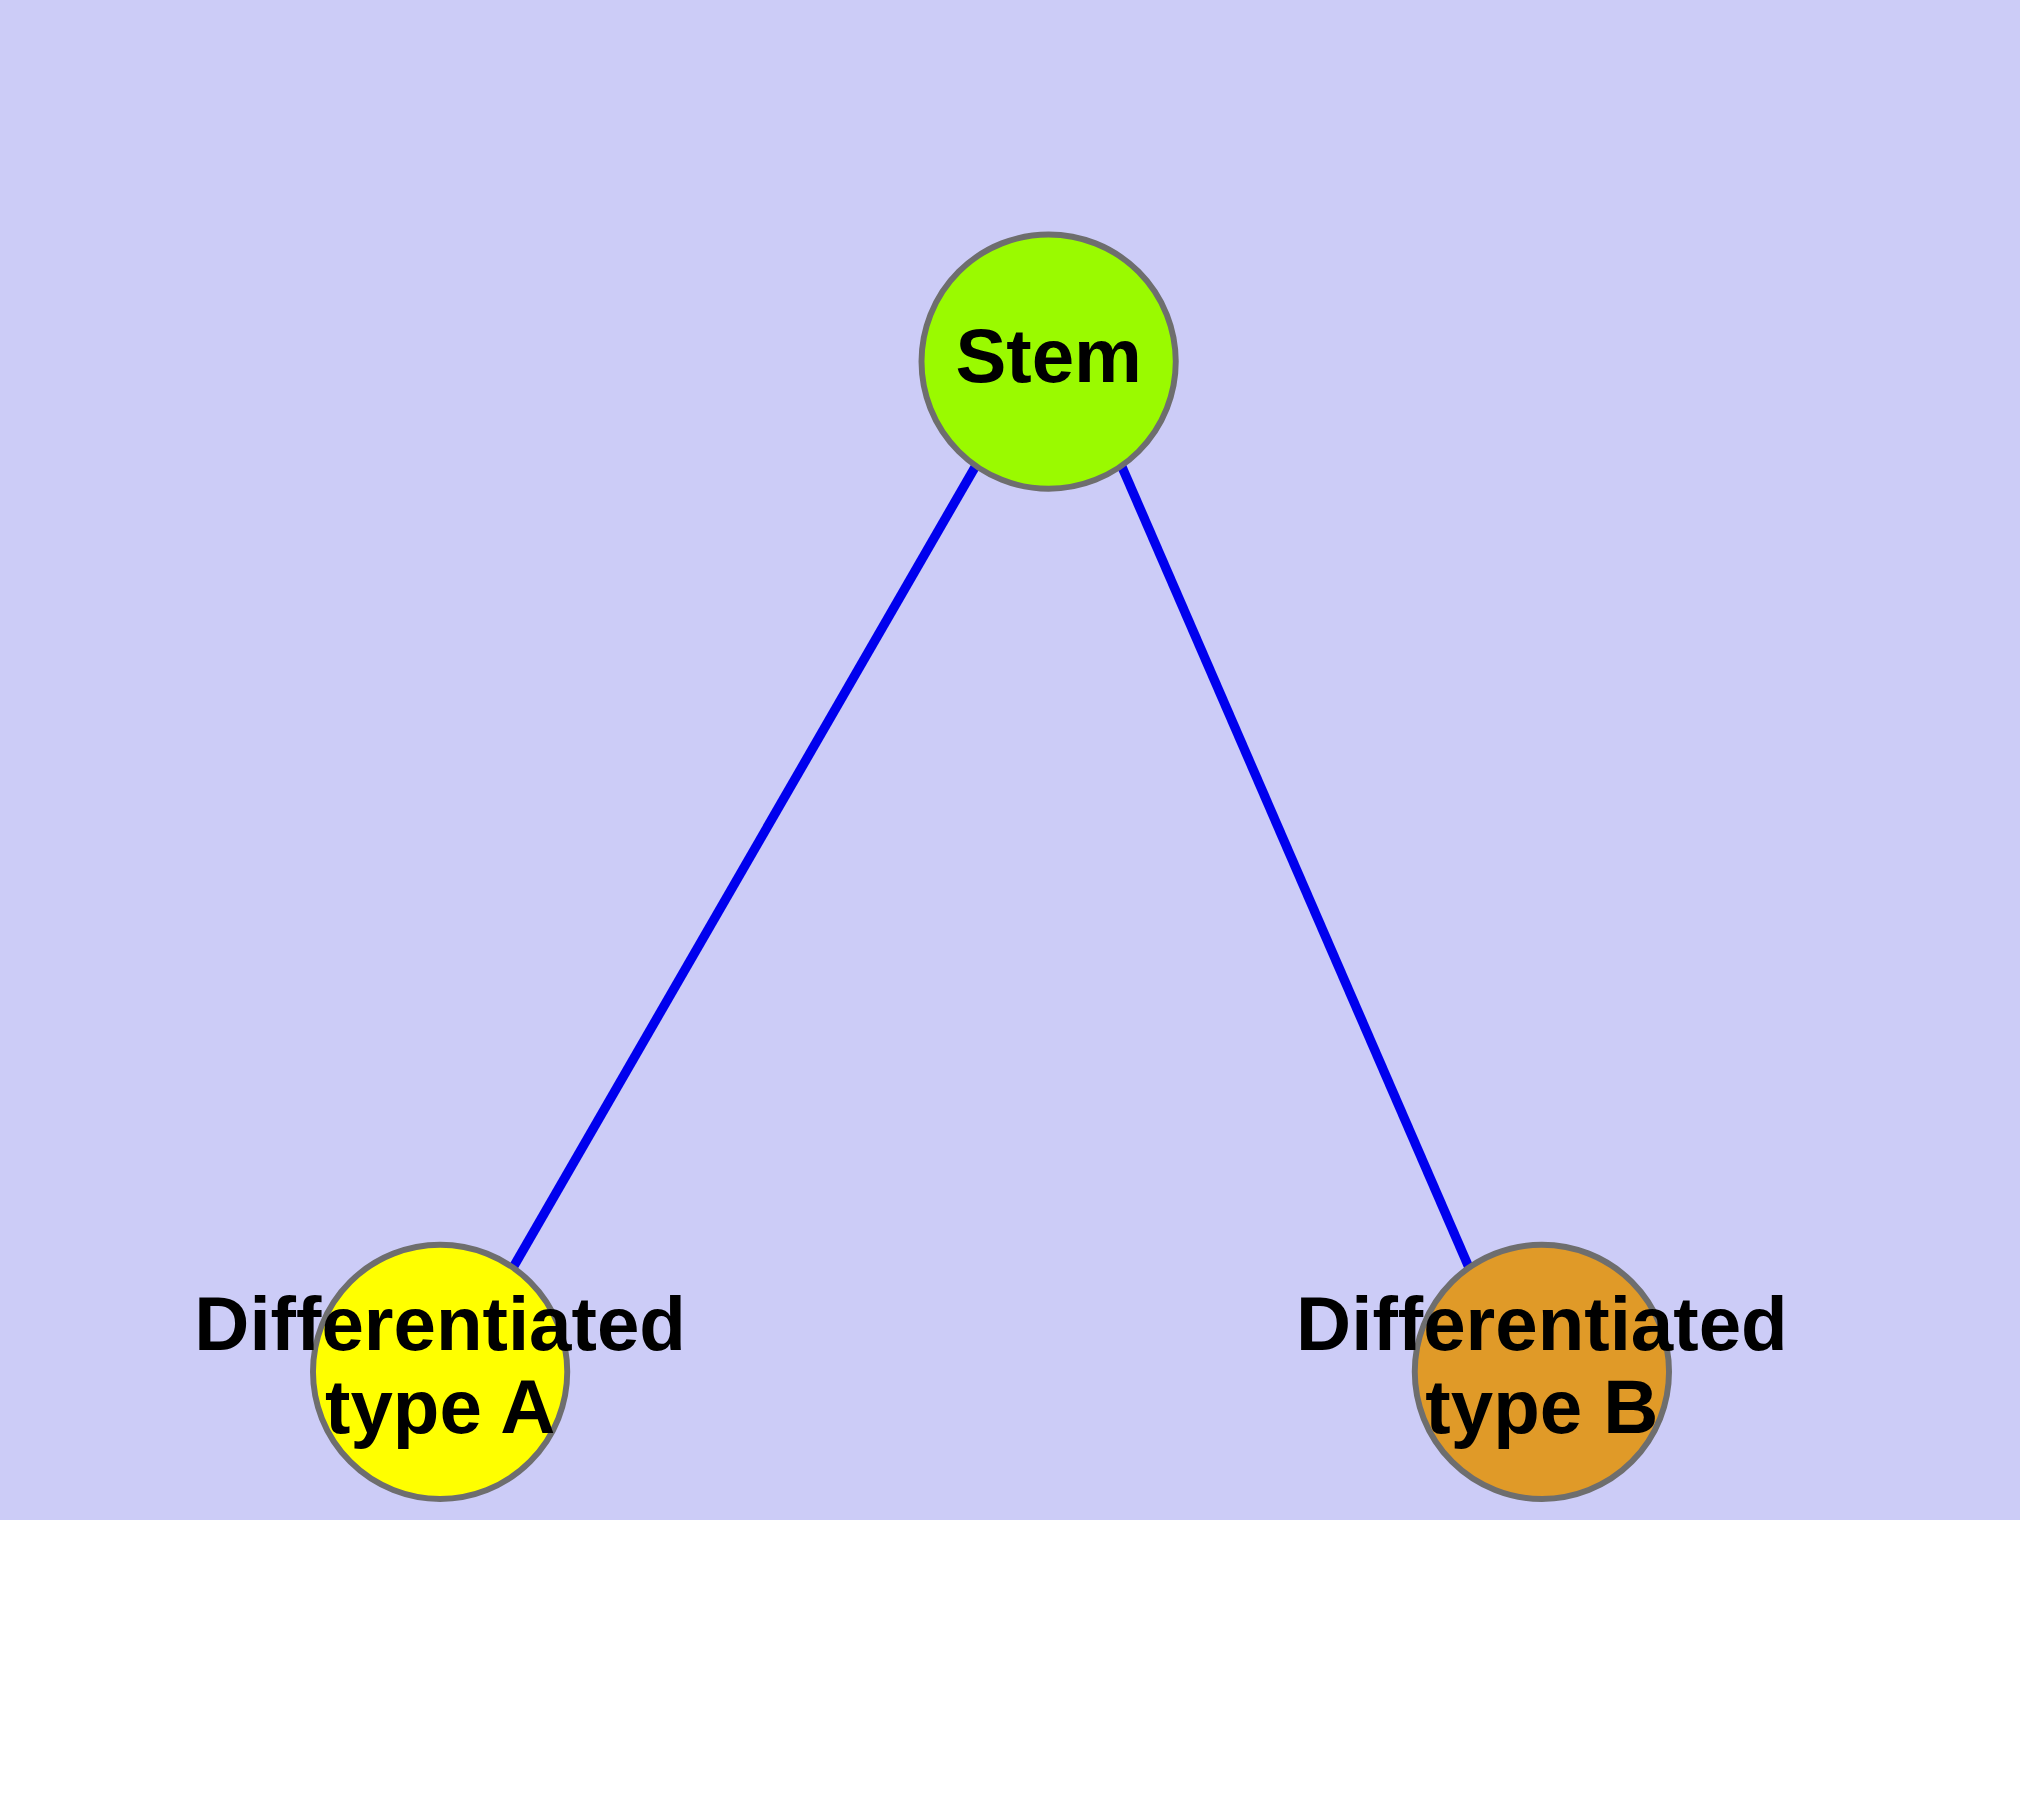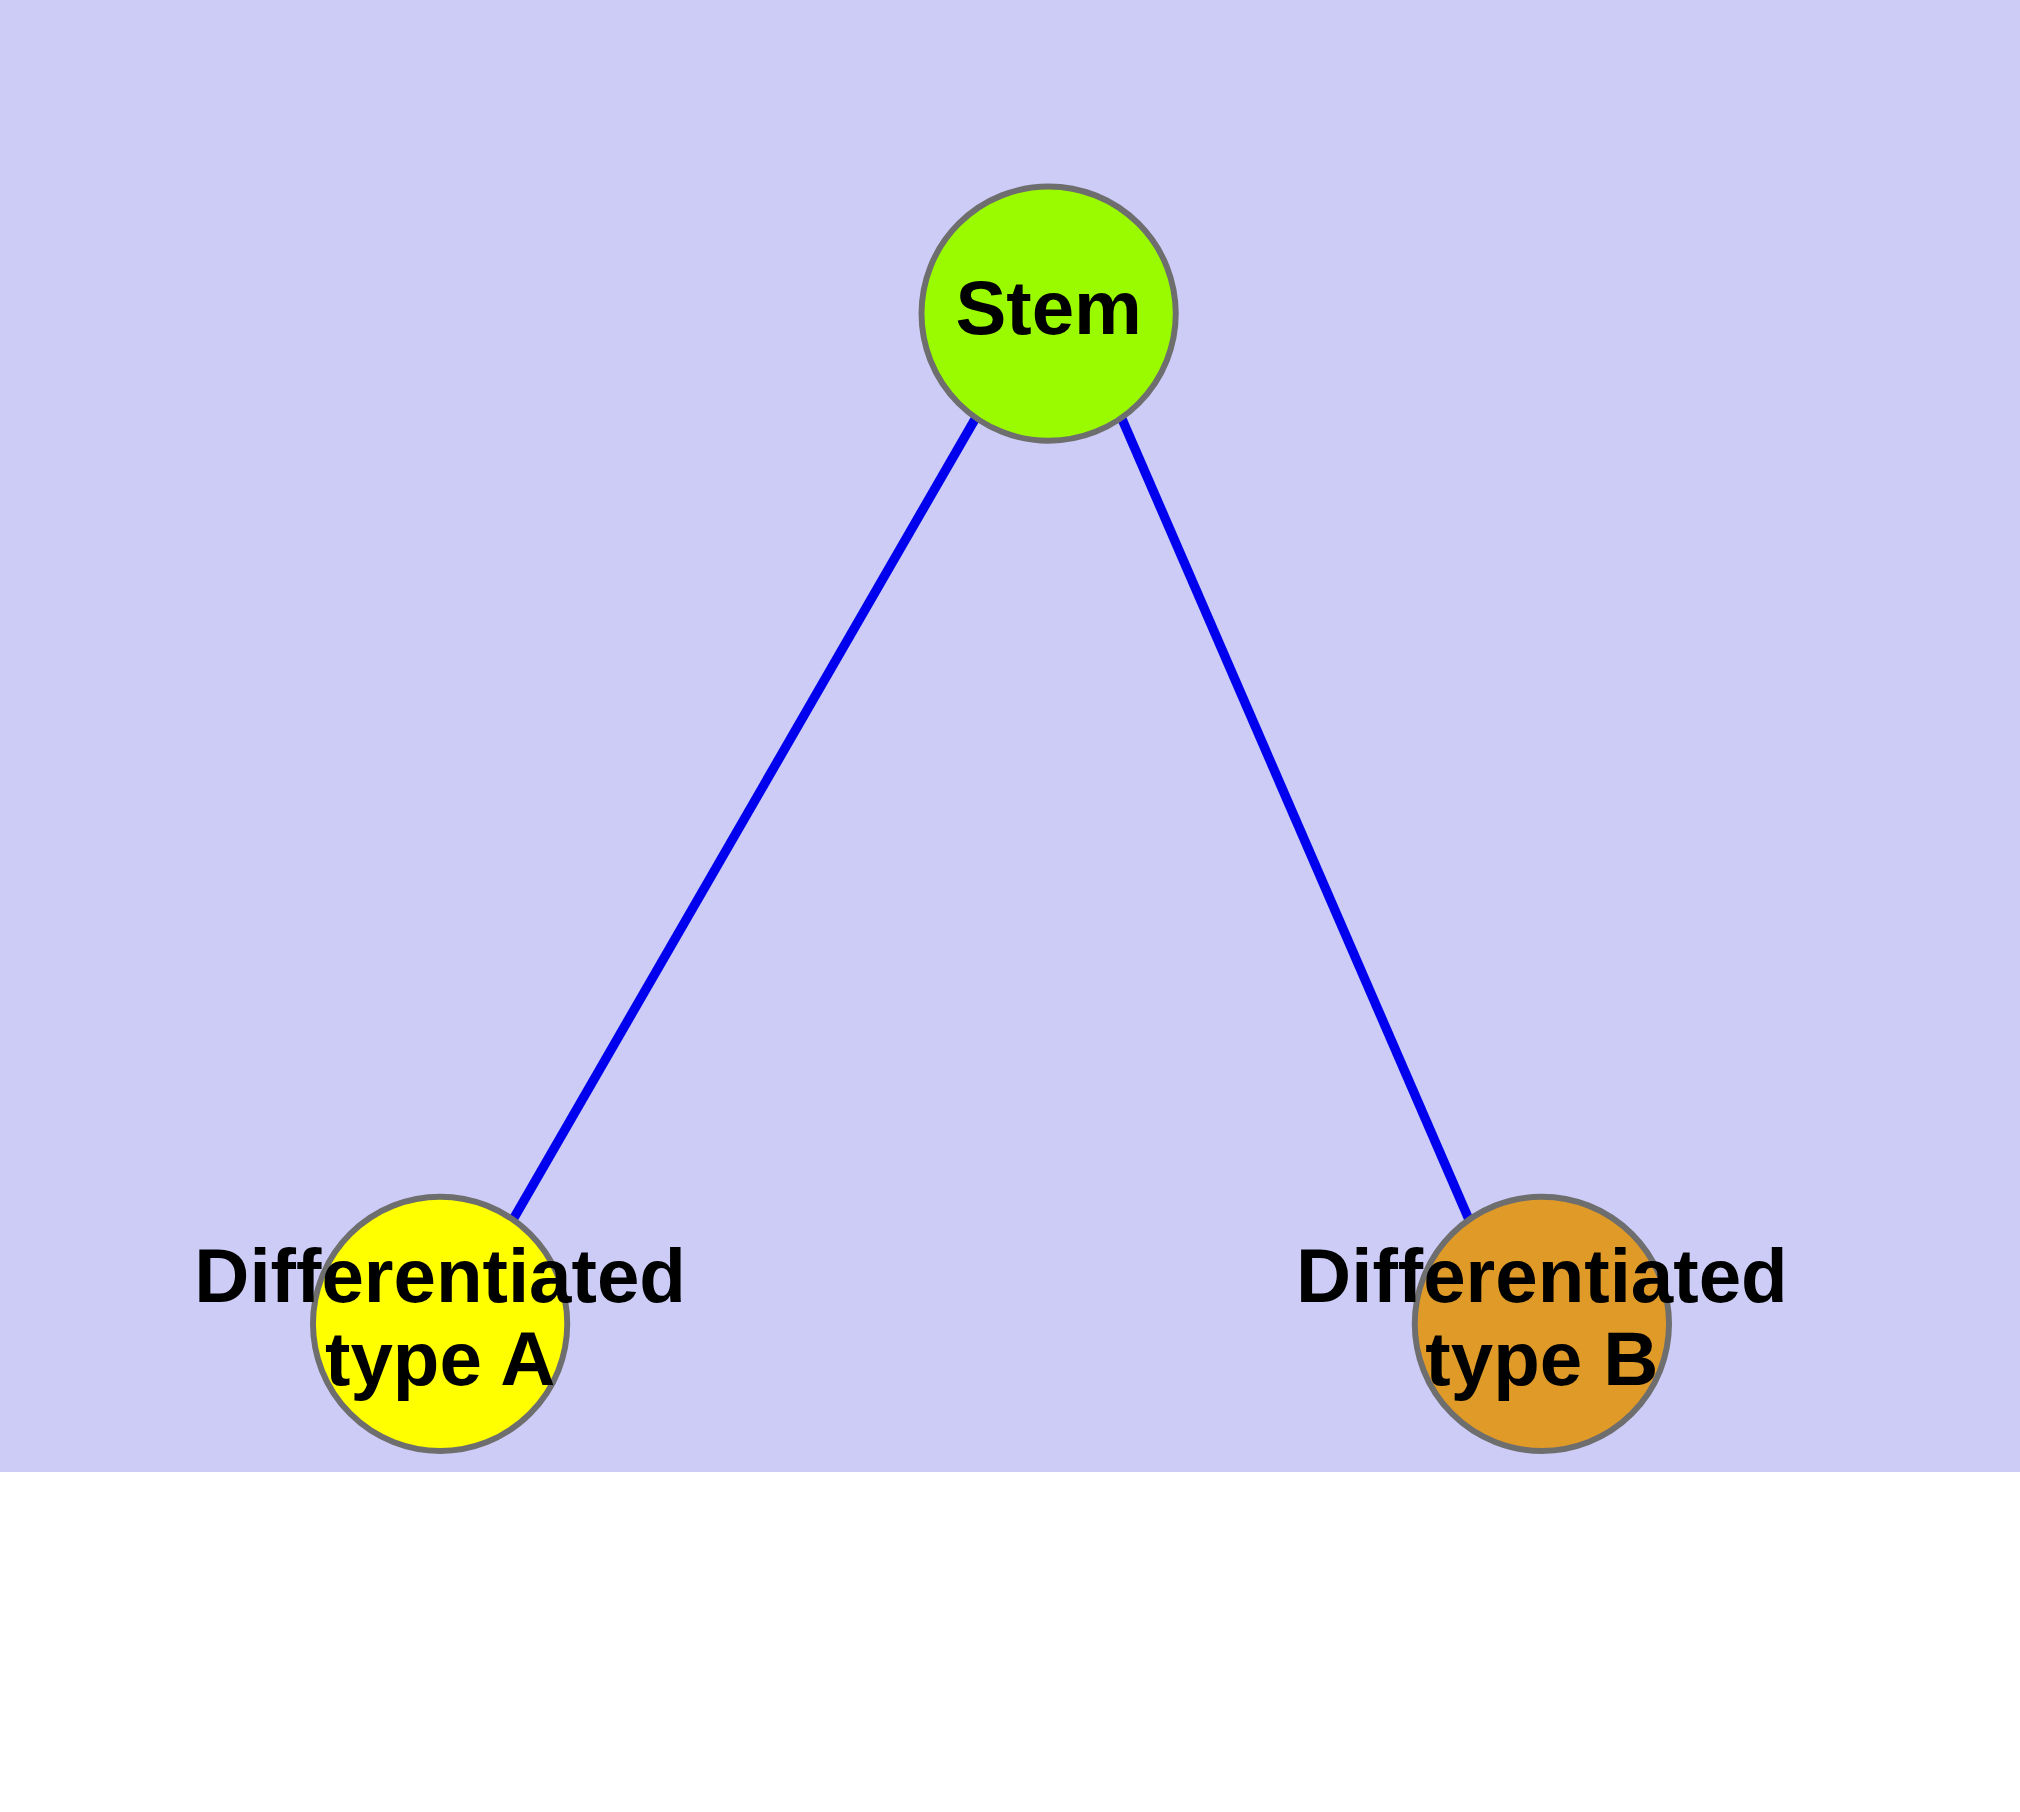--- a/index.html
+++ b/index.html
@@ -29,21 +29,21 @@
     font-size: 90px;
     fill: #000000;
     text-anchor: middle;
     dominant-baseline: middle;
     paint-order: normal;
   }
 </style>
 </head>
 <body style="background: rgb(204, 204, 247);">
 
-<div id="canvas" style="width: 2021px; height: 1472px;">
+<div id="canvas" style="width: 2021px; height: 1472px; margin-top: 48px;">
   <svg id="graph-svg" viewBox="0 0 2384 2138" xmlns="http://www.w3.org/2000/svg" style="width: 2021px; height: 1812px;">
     <rect id="bg-rect" x="0" y="0" width="2384" height="2138" fill="#ccccf7"></rect>
     <g id="edge-layer">
         <line x1="1151" y1="493" x2="605" y2="1439" stroke="#0000ee" stroke-width="11" stroke-linecap="butt"></line>
         <line x1="1323" y1="493" x2="1733" y2="1439" stroke="#0000ee" stroke-width="11" stroke-linecap="butt"></line>
       </g>
     <g id="node-layer">
         <g>
           <circle cx="1237" cy="370" r="150" fill="#9afa00" stroke="#6e6e6e" stroke-width="7"></circle>
           <text class="node-label" x="1237" y="370" fill="#000000" font-size="90"><tspan x="1237" dy="0">Stem</tspan></text>

